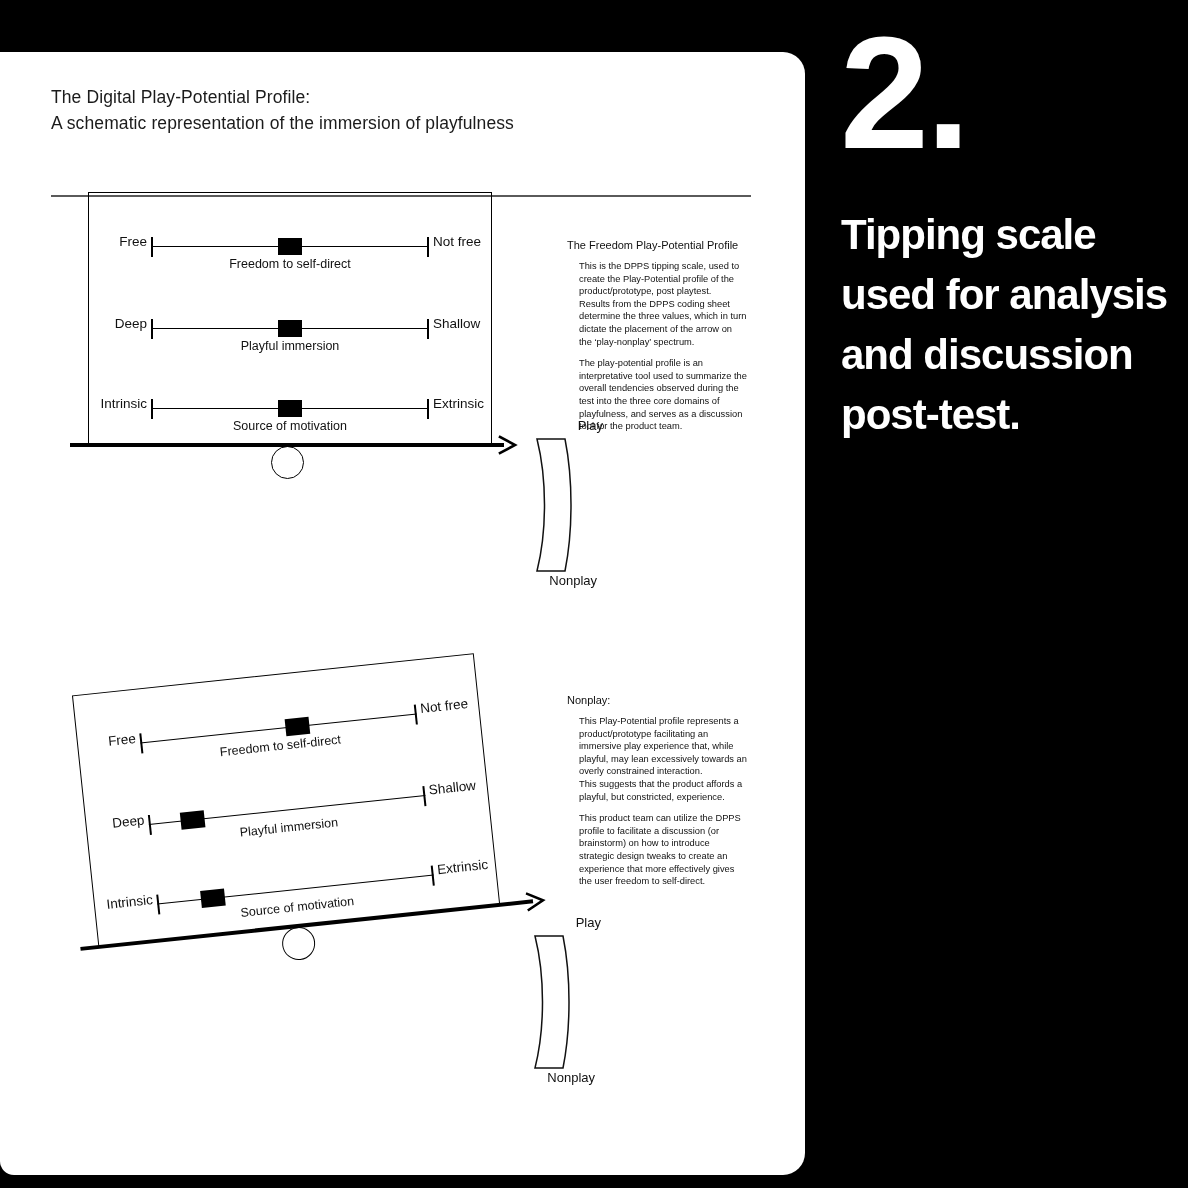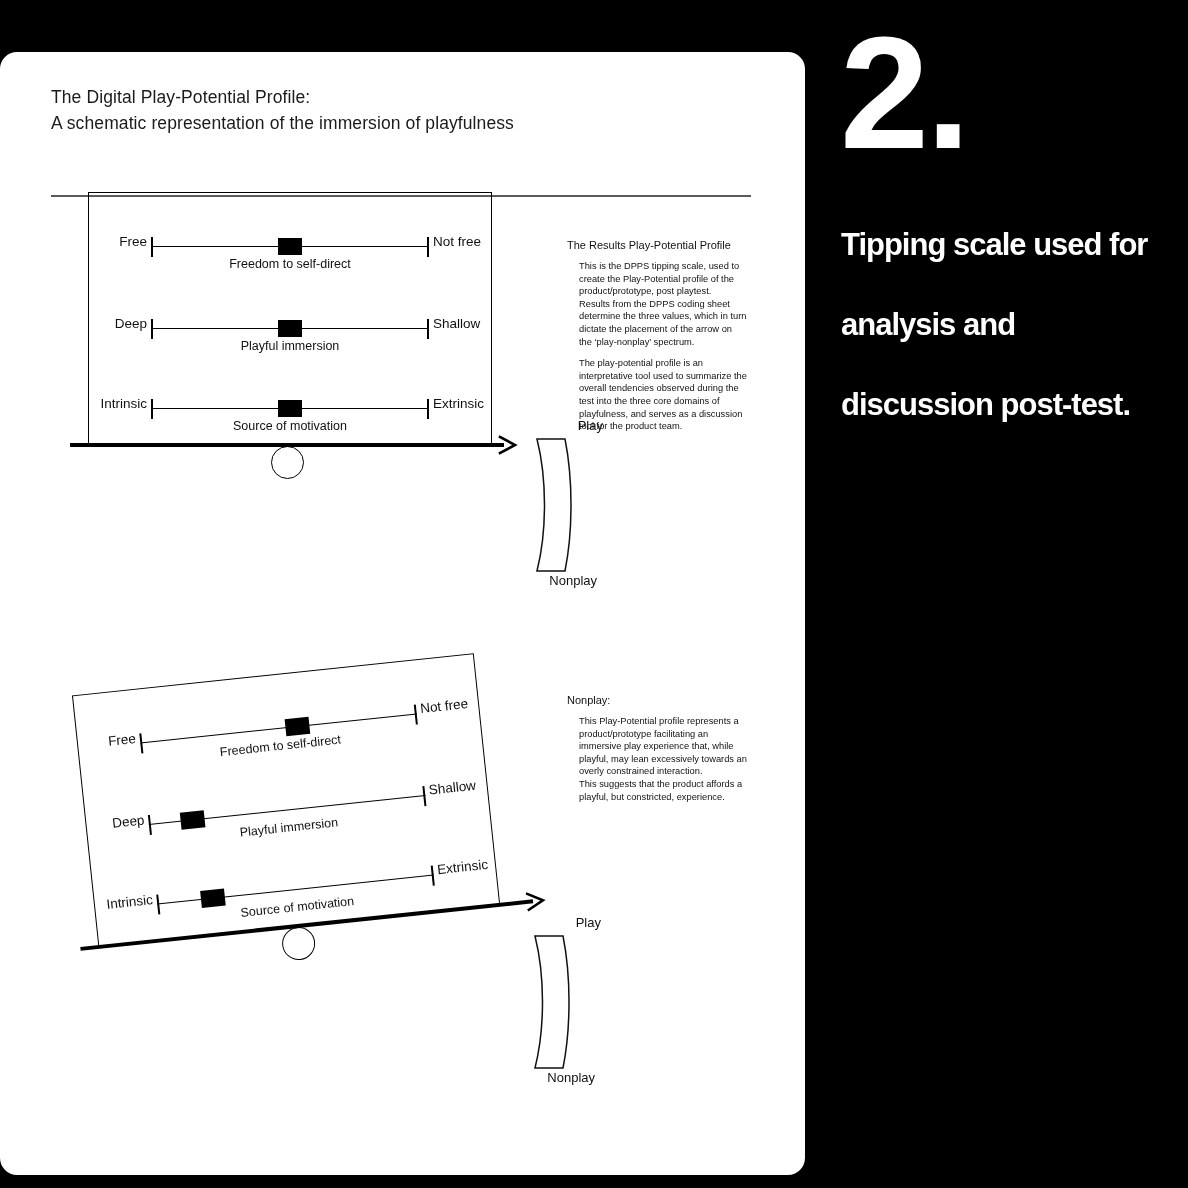--- a/index.html
+++ b/index.html
@@ -21,21 +21,20 @@
     position: absolute;
     left: 0px;
     top: 52px;
     width: 805px;
     height: 1123px;
     background: #ffffff;
     border-top-right-radius: 22px;
     border-bottom-right-radius: 22px;
     border-bottom-left-radius: 14px;
     overflow: hidden;
-    border-radius: 17px;
   }
 
   
   #slide-header {
     position: absolute;
     left: 51px;
     top: 32px;
     width: 700px;
   }
   .hdr-line {
@@ -205,22 +204,22 @@
     font-weight: bold;
     color: #ffffff;
     letter-spacing: -3px;
     font-family: "Liberation Sans", sans-serif;
   }
   #panel-title {
     position: absolute;
     left: 36px;
     top: 205px;
     width: 330px;
-    font-size: 31px;
-    line-height: 80px;
+    font-size: 42px;
+    line-height: 60px;
     font-weight: bold;
     color: #ffffff;
     letter-spacing: -1px;
     font-family: "Liberation Sans", sans-serif;
   }
 </style>
 </head>
 <body>
 
 <div id="slide-card">
@@ -275,21 +274,21 @@
 
   <div class="arc-group" style="left:525px; top:366px;">
     <div class="arc-label top">Play</div>
     <div class="arc-label bottom">Nonplay</div>
     <svg width="70" height="140" viewBox="0 0 70 140" style="position:absolute; left:2px; top:17px;">
       <path d="M10 4 L38 4 C46 44 46 96 38 136 L10 136 C20 96 20 44 10 4 Z" fill="none" stroke="#111" stroke-width="1.5"></path>
     </svg>
   </div>
 
   <div class="desc-block" style="left:567px; top:186px;">
-    <div class="desc-title">The Results Play-Potential Profile</div>
+    <div class="desc-title">The Freedom Play-Potential Profile</div>
     <p class="desc-para">This is the DPPS tipping scale, used to create the Play-Potential profile of the product/prototype, post playtest.
 Results from the DPPS coding sheet determine the three values, which in turn dictate the placement of the arrow on the ‘play-nonplay’ spectrum.</p>
     <p class="desc-para">The play-potential profile is an interpretative tool used to summarize the overall tendencies observed during the test into the three core domains of playfulness, and serves as a discussion tool for the product team.</p>
   </div>
 
   <div class="figure" id="figure-two" style="left:70px; top:620px;">
     <div class="scale-assembly" id="assembly-two" style="transform: rotate(-6deg); transform-origin: 50% 70%;">
       <div class="pan-box"></div>
 
       <div class="axis-row" id="f2-axis-0" style="left:85px; top:44px; width:278px;">
@@ -335,20 +334,21 @@
     <div class="arc-label bottom">Nonplay</div>
     <svg width="70" height="140" viewBox="0 0 70 140" style="position:absolute; left:2px; top:17px;">
       <path d="M10 4 L38 4 C46 44 46 96 38 136 L10 136 C20 96 20 44 10 4 Z" fill="none" stroke="#111" stroke-width="1.5"></path>
     </svg>
   </div>
 
   <div class="desc-block" style="left:567px; top:641px;">
     <div class="desc-title">Nonplay:</div>
     <p class="desc-para">This Play-Potential profile represents a product/prototype facilitating an immersive play experience that, while playful, may lean excessively towards an overly constrained interaction.
 This suggests that the product affords a playful, but constricted, experience.</p>
+    <p class="desc-para">This product team can utilize the DPPS profile to facilitate a discussion (or brainstorm) on how to introduce strategic design tweaks to create an experience that more effectively gives the user freedom to self-direct.</p>
   </div>
 
 </div>
 
 <div id="right-panel">
   <div id="slide-number">2.</div>
   <div id="panel-title">Tipping scale used for analysis and discussion post-test.</div>
 </div>
 
 </body></html>

